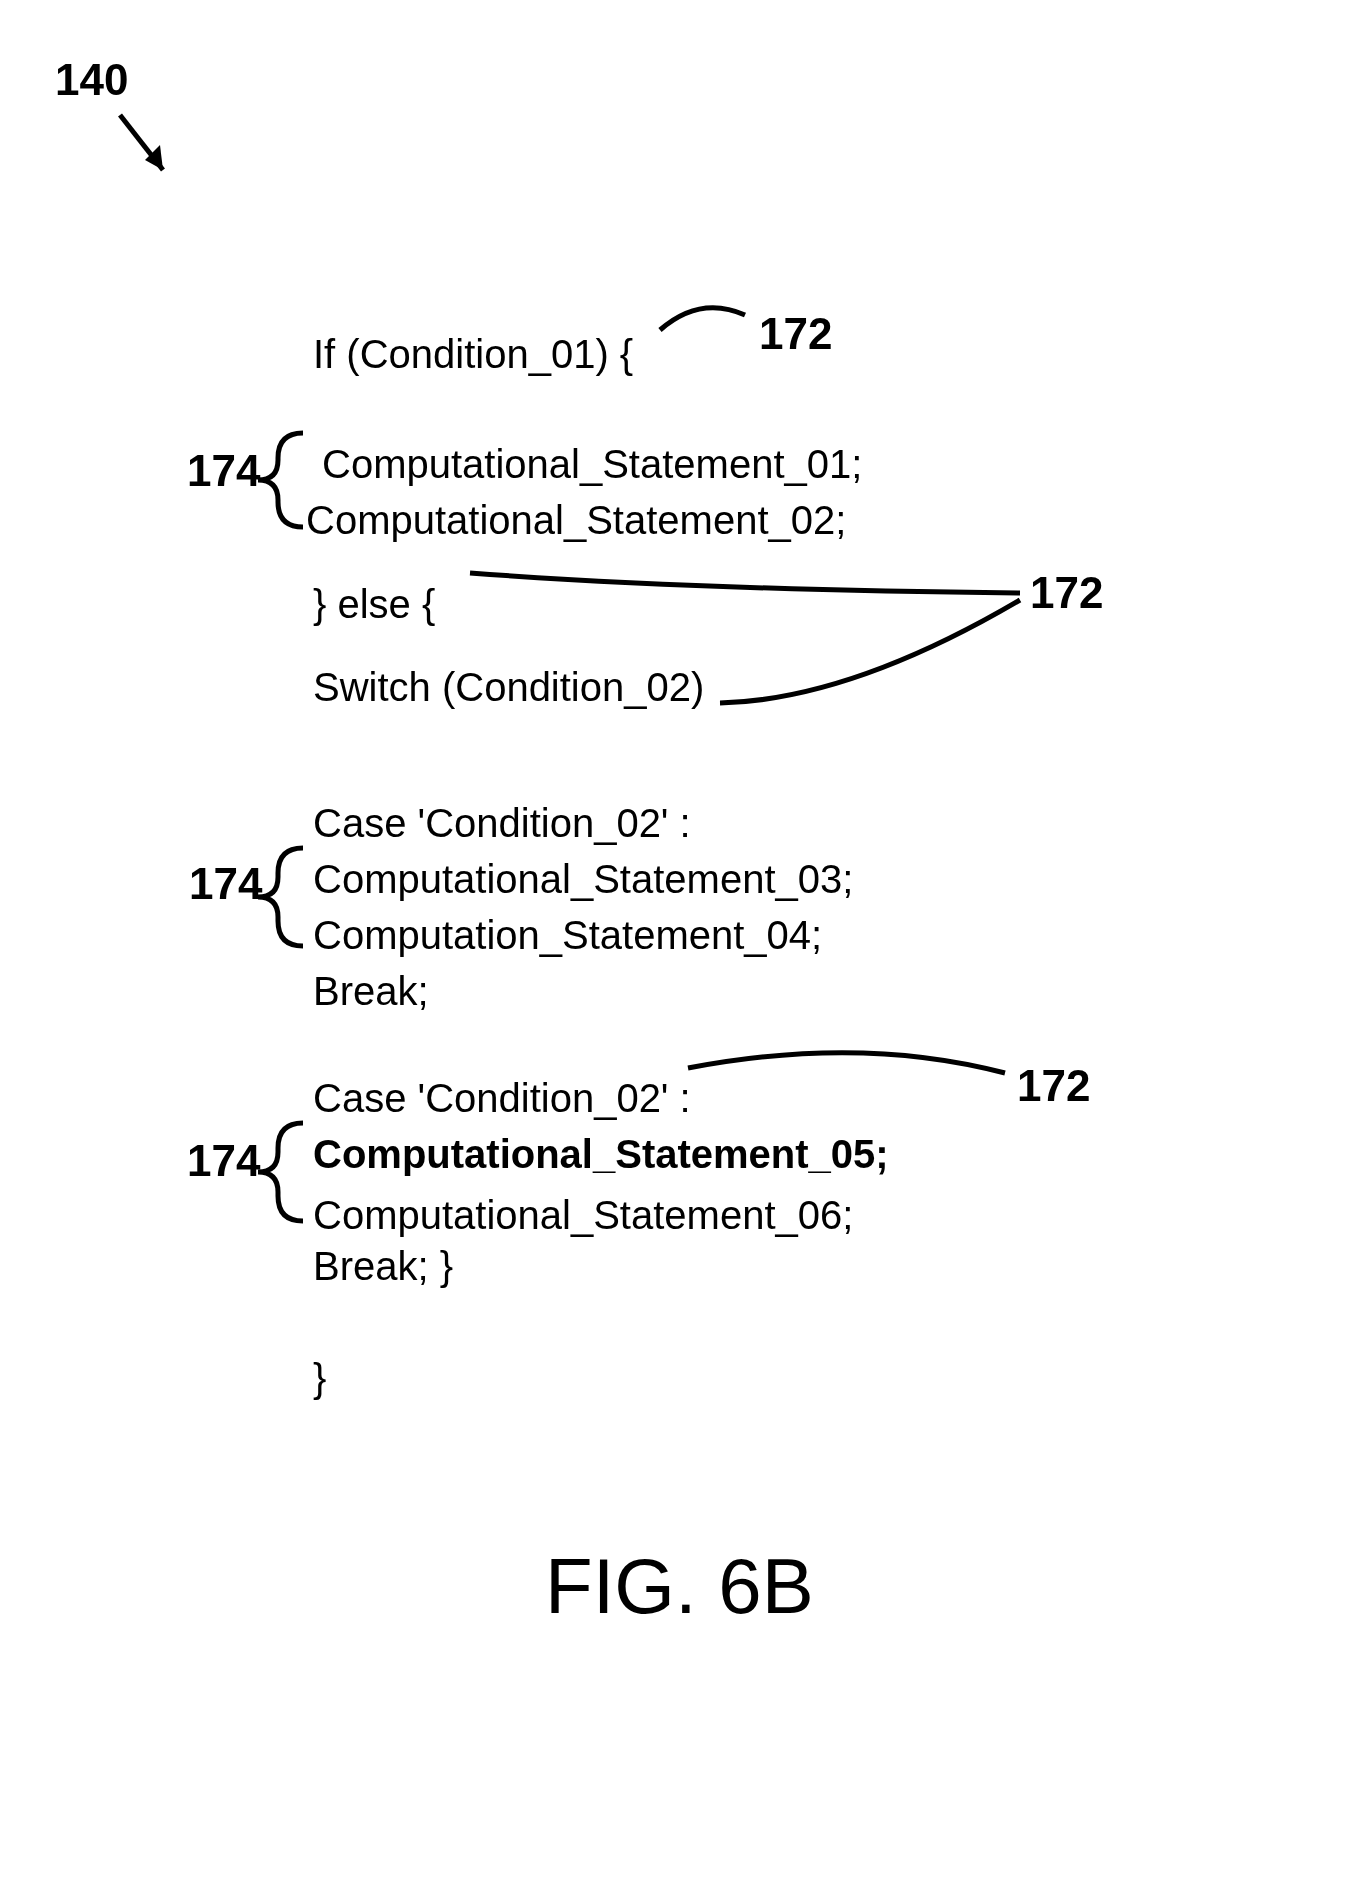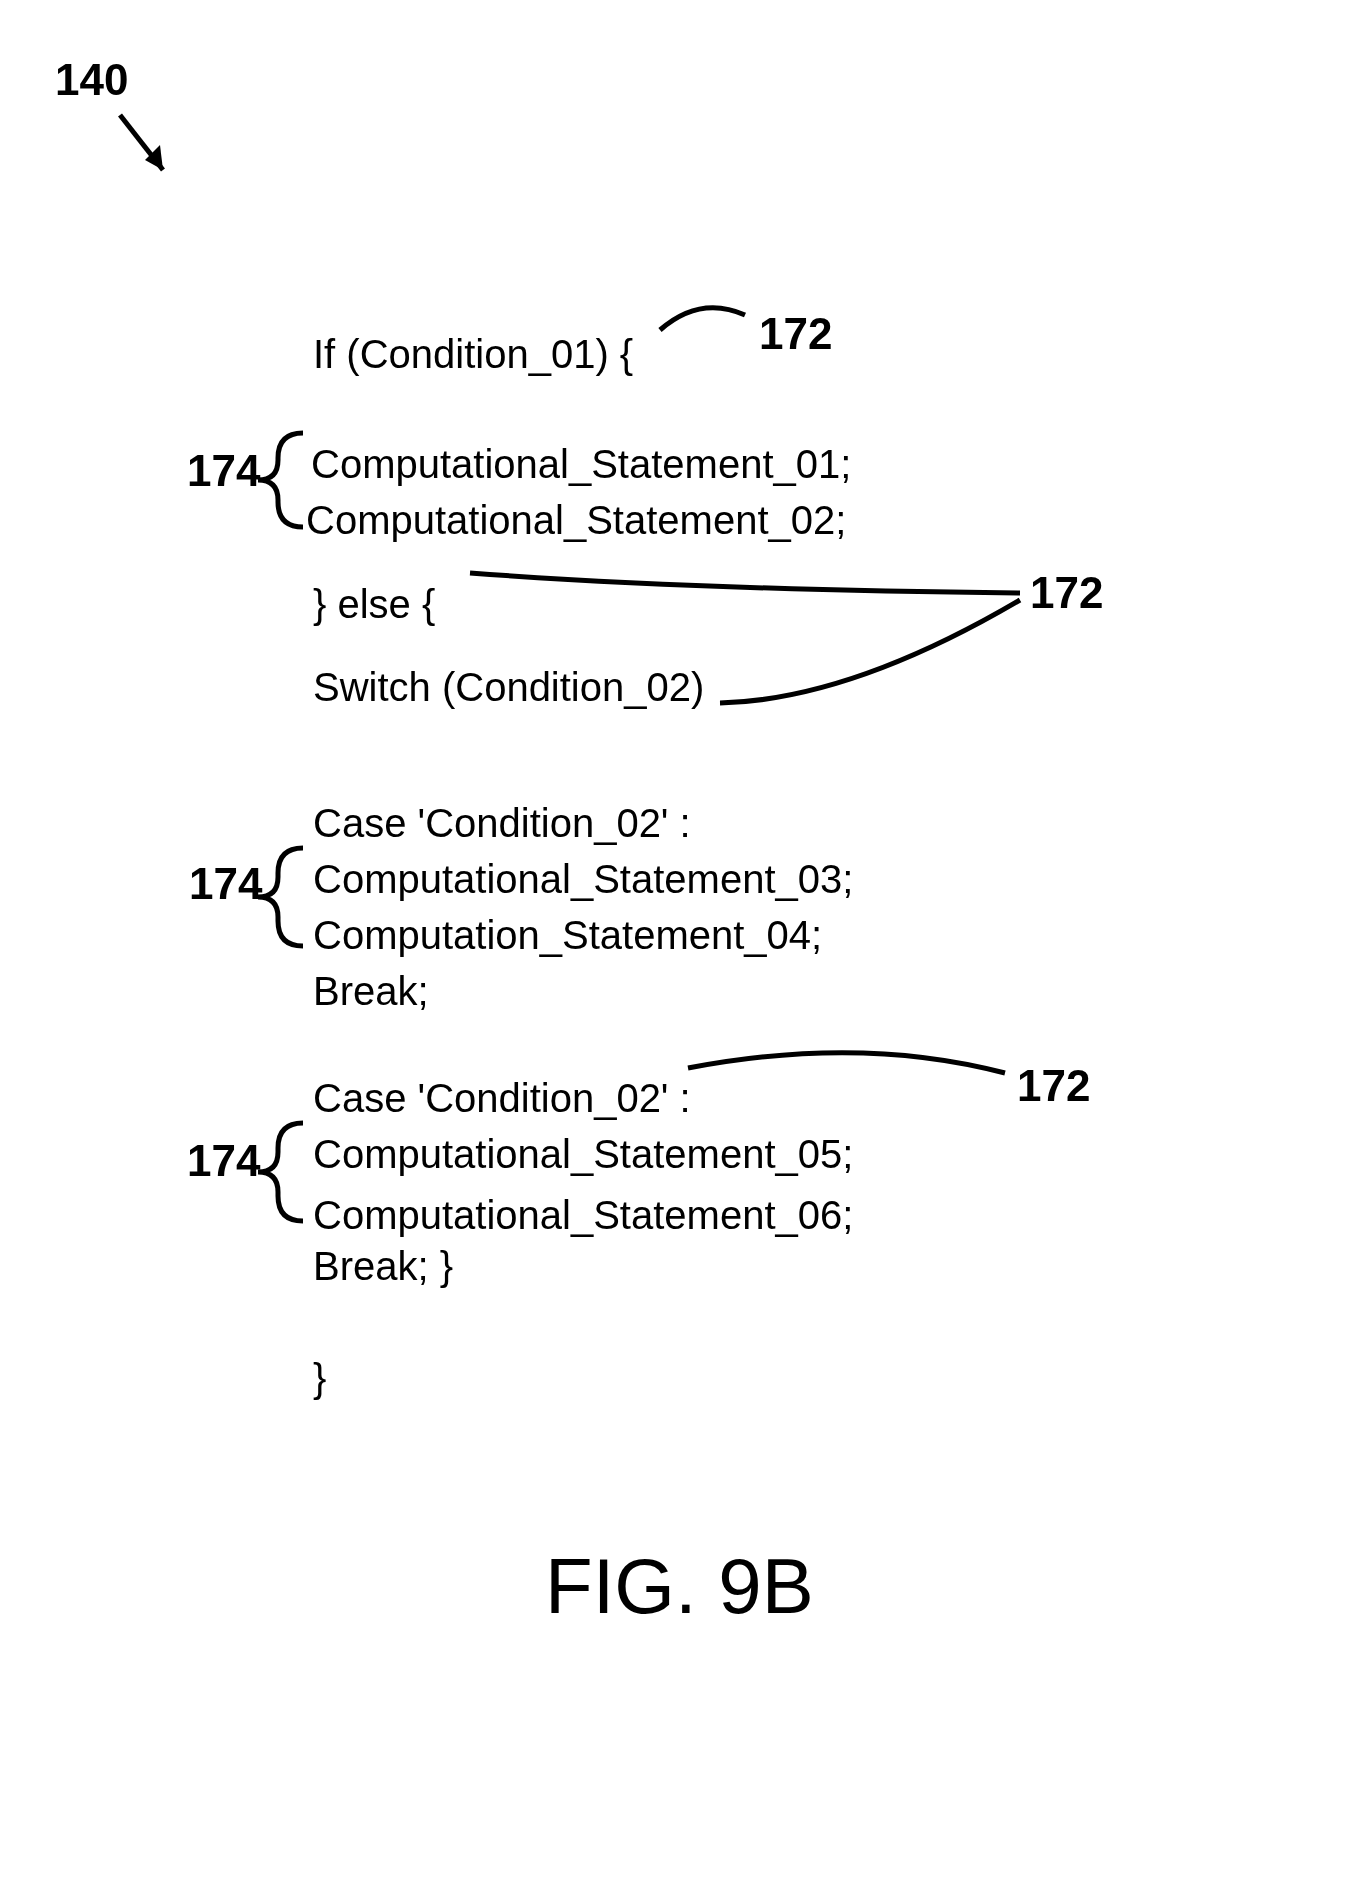--- a/index.html
+++ b/index.html
@@ -69,27 +69,27 @@
 
 <div class="figure-ref-label ref-172-top">172</div>
 <div class="figure-ref-label ref-172-mid">172</div>
 <div class="figure-ref-label ref-172-bot">172</div>
 
 <div class="figure-ref-label ref-174-a">174</div>
 <div class="figure-ref-label ref-174-b">174</div>
 <div class="figure-ref-label ref-174-c">174</div>
 
 <div class="code-line" style="left:313px; top:321px;">If (Condition_01) {</div>
-<div class="code-line" style="left:311px; top:431px;">Computational_Statement_01;</div>
+<div class="code-line" style="left:322px; top:431px;">Computational_Statement_01;</div>
 <div class="code-line" style="left:306px; top:487px;">Computational_Statement_02;</div>
 <div class="code-line" style="left:313px; top:571px;">} else {</div>
 <div class="code-line" style="left:313px; top:654px;">Switch (Condition_02)</div>
 <div class="code-line" style="left:313px; top:790px;">Case 'Condition_02' :</div>
 <div class="code-line" style="left:313px; top:846px;">Computational_Statement_03;</div>
 <div class="code-line" style="left:313px; top:902px;">Computation_Statement_04;</div>
 <div class="code-line" style="left:313px; top:958px;">Break;</div>
 <div class="code-line" style="left:313px; top:1065px;">Case 'Condition_02' :</div>
-<div class="code-line" style="left:313px; top:1121px;">Computational_Statement_05;</div>
+<div class="code-line" style="left:313px; top:1121px;font-weight:bold;">Computational_Statement_05;</div>
 <div class="code-line" style="left:313px; top:1182px;">Computational_Statement_06;</div>
 <div class="code-line" style="left:313px; top:1233px;">Break; }</div>
 <div class="code-line" style="left:313px; top:1345px;">}</div>
 
-<div class="figure-caption">FIG. 9B</div>
+<div class="figure-caption">FIG. 6B</div>
 
 </body></html>

